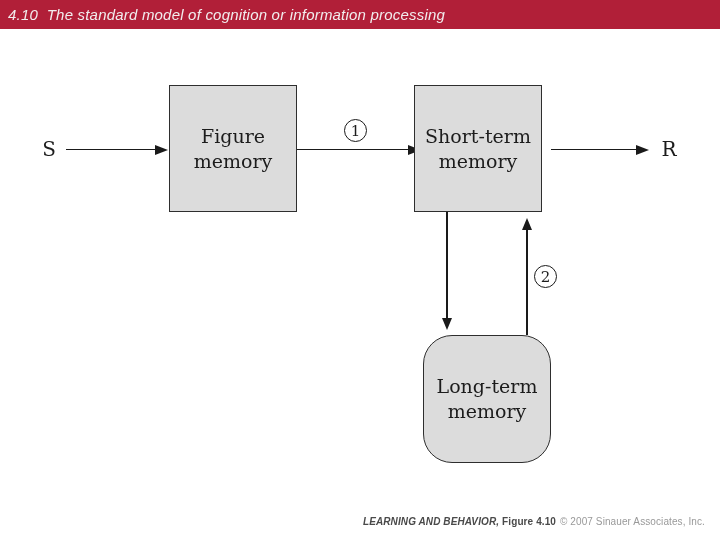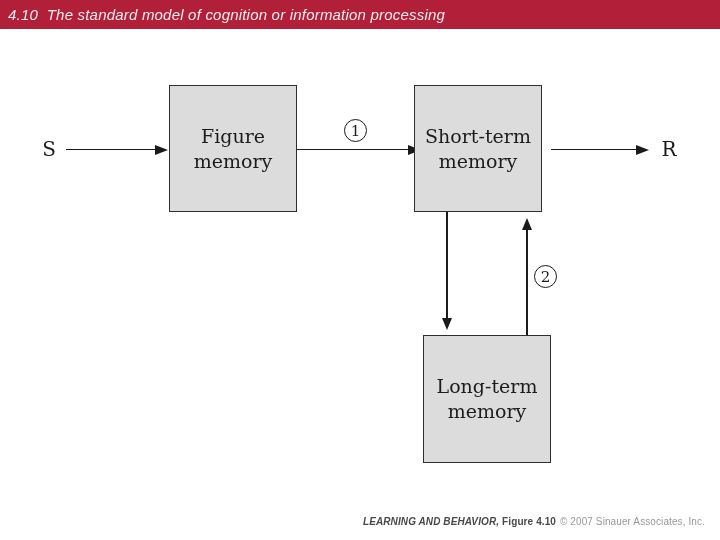--- a/index.html
+++ b/index.html
@@ -49,21 +49,21 @@
     align-items: center;
     justify-content: center;
     text-align: center;
     font-family: "DejaVu Serif", serif;
     font-size: 19px;
     line-height: 25px;
     color: var(--ink);
   }
   .box--sensory { left: 169px; top: 85px;  width: 128px; height: 127px; }
   .box--short   { left: 414px; top: 85px;  width: 128px; height: 127px; }
-  .box--long    { left: 423px; top: 335px; width: 128px; height: 128px; }
+  .box--long    { left: 423px; top: 335px; width: 128px; height: 128px; border-radius: 29px; }
   
   .node-label {
     position: absolute;
     width: 26px;
     text-align: center;
     font-family: "DejaVu Serif", serif;
     font-size: 20px;
     color: var(--ink);
   }
   .node-label--s { left: 36px;  top: 137px; }

